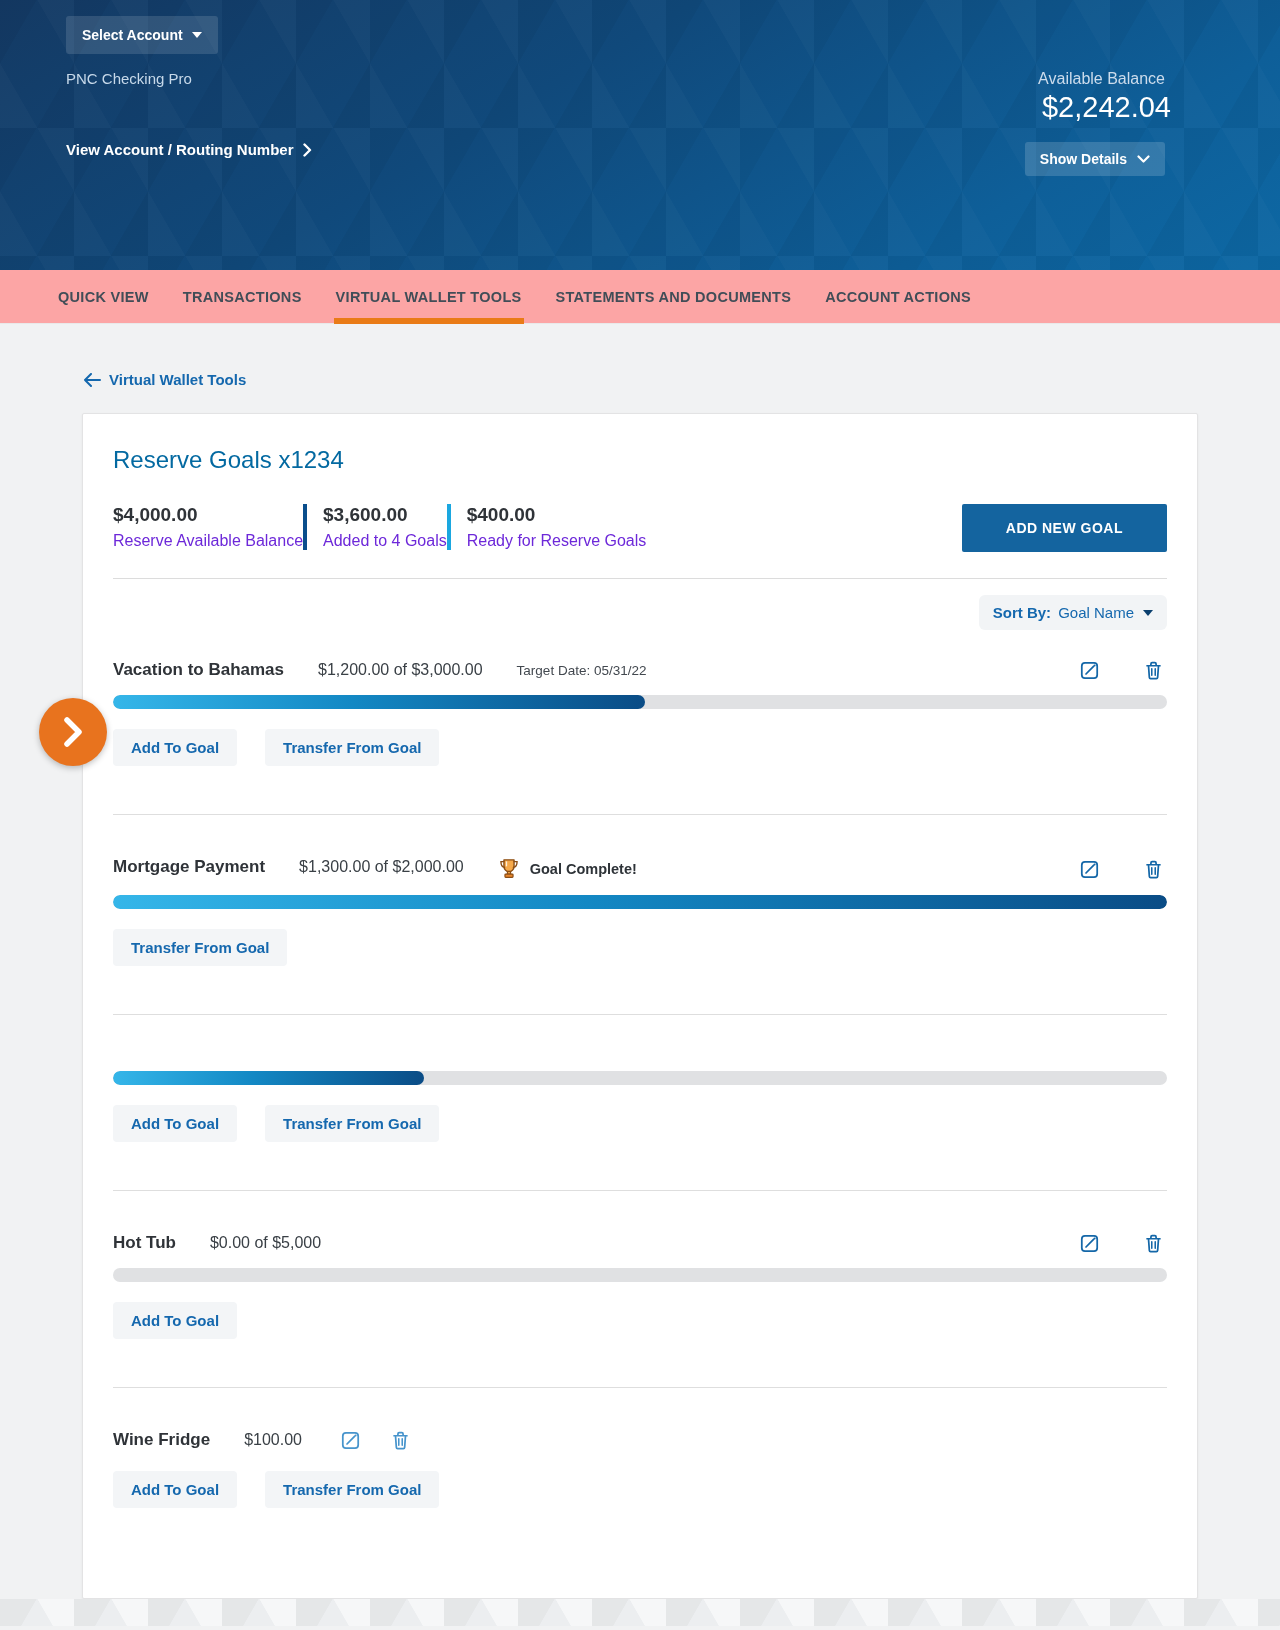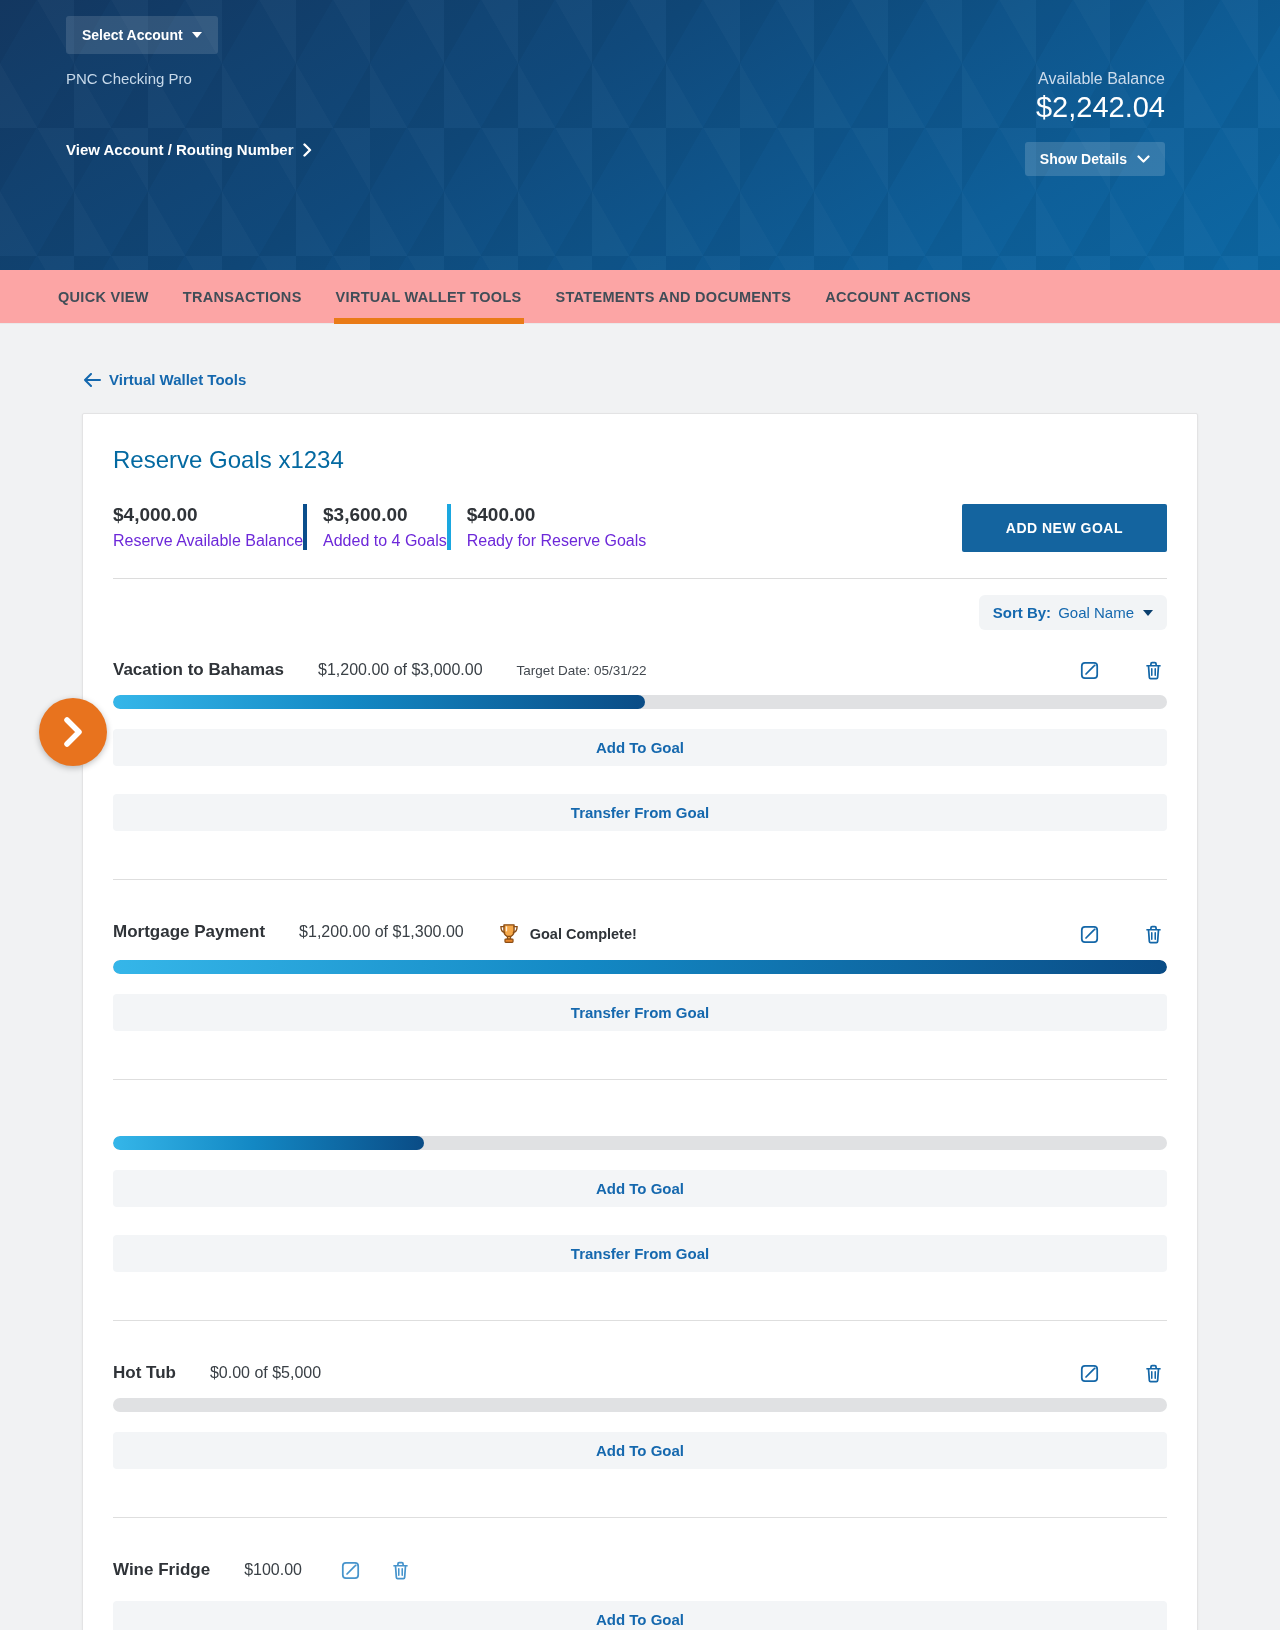--- a/index.html
+++ b/index.html
@@ -38,21 +38,21 @@
   .account-type { left:66px; top:70px; font-size:15px; color:#c7d9ea; }
   .account-name-row { left:66px; top:92px; display:flex; align-items:baseline; gap:12px; color:#fff; }
   .account-name { font-size:29px; font-weight:400; letter-spacing:.2px; }
   .account-number { font-size:19px; color:#d9e5f0; }
   .view-account {
     left:66px; top:141px; display:flex; align-items:center; gap:9px;
     color:#fff; font-size:15px; font-weight:700; cursor:pointer; background:none; border:none;
     font-family:inherit;
   }
   .balance-label { right:115px; top:70px; font-size:16px; color:#ccdcec; text-align:right; }
-  .balance-value { right:115px; top:91px; font-size:29px; color:#fff; text-align:right; font-weight:400; }
+  .balance-value { right:109px; top:91px; font-size:29px; color:#fff; text-align:right; font-weight:400; }
   .show-details {
     right:115px; top:142px; display:flex; align-items:center; gap:10px;
     background:rgba(255,255,255,.16); border:none; border-radius:3px;
     color:#fff; font-size:14px; font-weight:700; padding:9px 15px; cursor:pointer;
     font-family:inherit;
   }
 
   
   .tab-bar {
     height:54px; background:#fca5a5; display:flex; align-items:stretch;
@@ -111,21 +111,21 @@
   .goal-complete { display:flex; align-items:center; gap:10px; align-self:center; }
   .goal-complete-label { font-size:14.5px; font-weight:700; color:#2e3338; }
   .row-icons { margin-left:auto; display:flex; gap:44px; align-self:center; padding-right:4px; }
   .inline-icons { display:flex; gap:30px; align-self:center; margin-left:4px; }
   .icon-btn { background:none; border:none; cursor:pointer; color:#1467a8; display:flex; align-items:center; }
   .inline-icons .icon-btn { color:#4794cc; }
 
   .progress-track { margin-top:14px; height:14px; border-radius:7px; background:#e0e1e3; overflow:hidden; }
   .progress-fill { height:100%; border-radius:7px; background:linear-gradient(90deg,#35b6e9 0%,#1388c4 45%,#0a4c86 100%); }
 
-  .goal-actions { display:flex; gap:28px; margin-top:20px;flex-direction:column; }
+  .goal-actions { display:flex; gap:28px; margin-top:20px; }
   .goal-action-btn {
     background:#f3f5f7; border:none; border-radius:4px; color:#1568ae;
     font-size:15px; font-weight:700; padding:10px 18px; cursor:pointer; font-family:inherit;
   }
 
   
   .side-toggle {
     position:absolute; left:39px; top:698px; width:68px; height:68px; border-radius:50%;
     background:#e8731e; border:none; cursor:pointer; z-index:5;
     display:flex; align-items:center; justify-content:center;
@@ -252,21 +252,21 @@
         <div class="progress-fill" style="width: 50.5%;"></div>
       </div>
       <div class="goal-actions">
               <button class="goal-action-btn">Add To Goal</button>
               <button class="goal-action-btn">Transfer From Goal</button>
             </div>
     </div>
           <div class="goal-row">
       <div class="goal-head">
         <span class="goal-name">Mortgage Payment</span>
-        <span class="goal-amount">$1,200.00 of $1,300.00</span>
+        <span class="goal-amount">$1,300.00 of $2,000.00</span>
 
         <span class="goal-complete">
           <svg width="22" height="24" viewBox="0 0 24 26">
             <path d="M6.5 3 H17.5 V10 A5.5 6 0 0 1 6.5 10 Z" fill="#f6a94a" stroke="#8a4d15" stroke-width="1.5" stroke-linejoin="round"></path>
             <path d="M6.5 5 H3.2 C3.2 9.2 4.6 10.8 7.2 11.2 M17.5 5 H20.8 C20.8 9.2 19.4 10.8 16.8 11.2" fill="none" stroke="#8a4d15" stroke-width="1.5" stroke-linecap="round"></path>
             <path d="M10.6 15.5 L10 18.5 H14 L13.4 15.5 Z" fill="#f6a94a" stroke="#8a4d15" stroke-width="1.3" stroke-linejoin="round"></path>
             <rect x="7.6" y="18.5" width="8.8" height="3.6" rx="0.8" fill="#e8872c" stroke="#8a4d15" stroke-width="1.3"></rect>
             <path d="M9.3 5.2 V9.5" stroke="#ffffff" stroke-width="1.4" stroke-linecap="round" opacity="0.8"></path>
           </svg>
           <span class="goal-complete-label">Goal Complete!</span>

